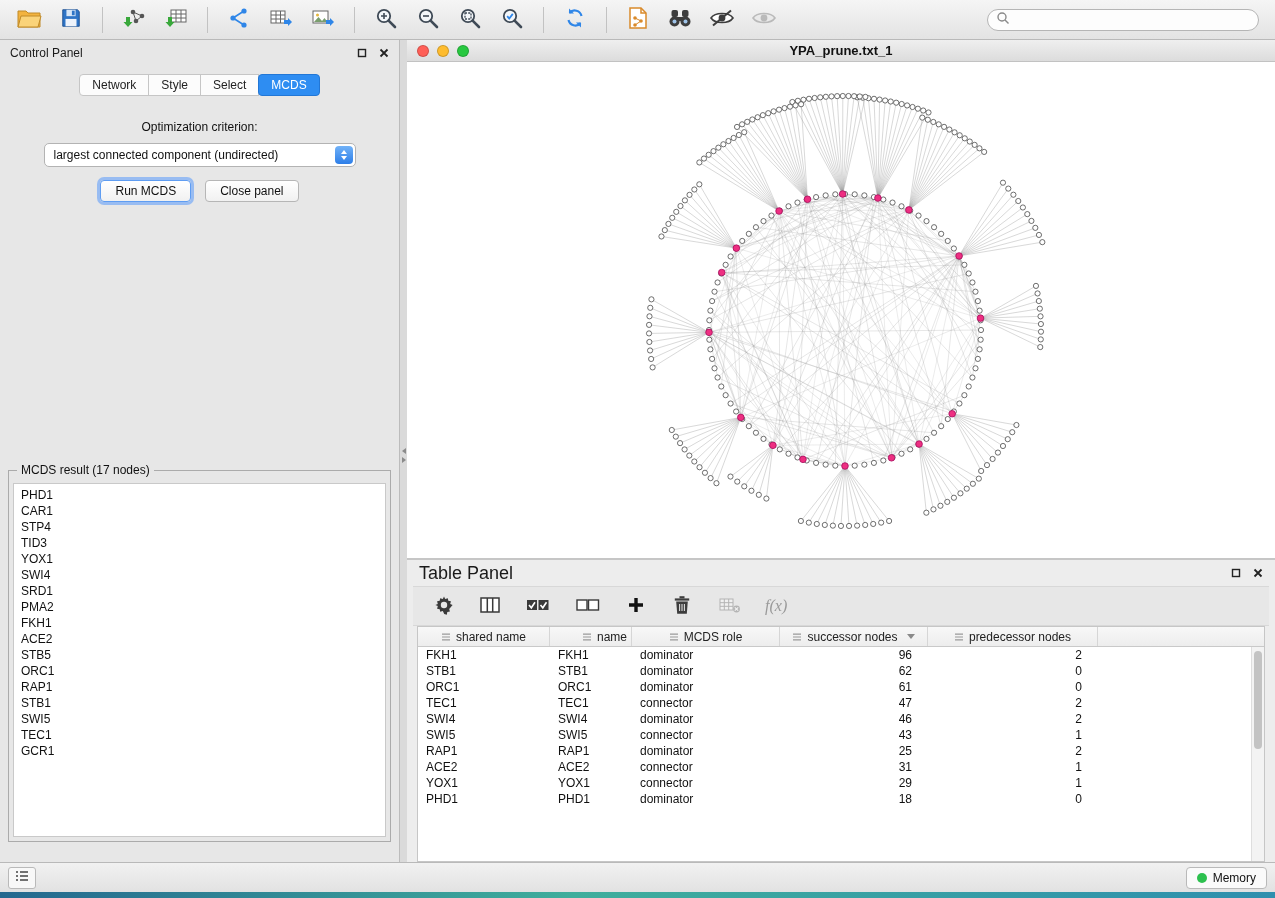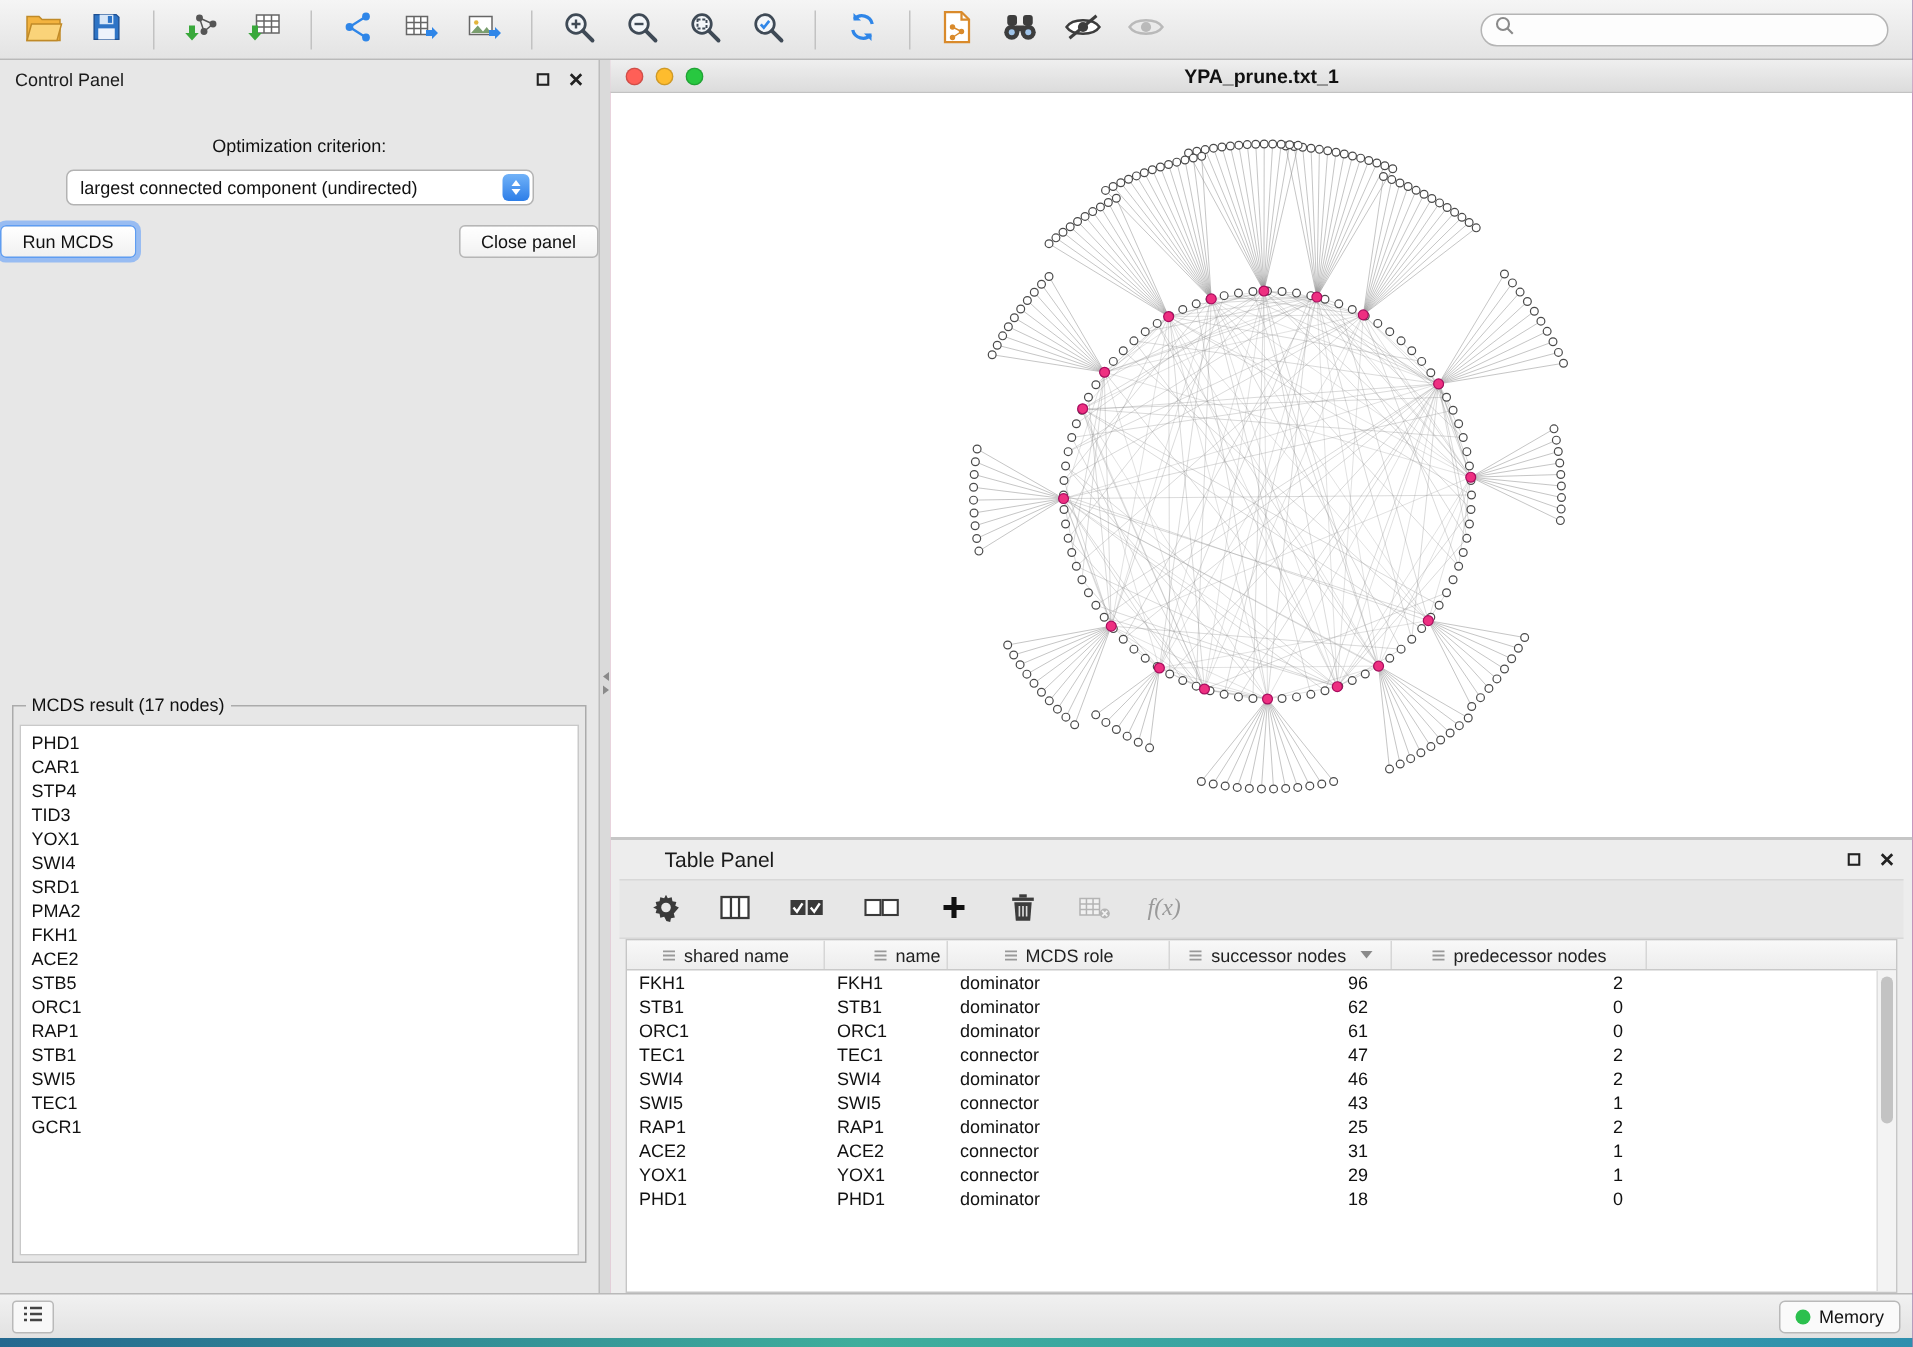--- a/index.html
+++ b/index.html
@@ -28,21 +28,21 @@
   .seg{background:#fcfcfc;border:1px solid #c6c6c6;padding:3px 12px;font-size:12px;color:#222;cursor:default;}
   .seg+.seg{margin-left:-1px;}
   .seg:first-child{border-radius:4px 0 0 4px;}
   .seg:last-child{border-radius:0 4px 4px 0;}
   .seg.active{background:var(--accent);border-color:#2277d6;color:#fff;border-radius:4px;position:relative;z-index:1;}
   .opt-label{text-align:center;margin-top:24px;font-size:12px;color:#111;}
   .dropdown{margin:9px auto 0;width:312px;height:24px;background:#fff;border:1px solid #b3b3b3;border-radius:5px;display:flex;align-items:center;font-size:12px;padding-left:9px;color:#111;}
   .dd-cap{margin-left:auto;width:18px;height:18px;margin-right:2px;border-radius:4px;background:linear-gradient(#71b2f8,#2d7ee8);display:flex;flex-direction:column;align-items:center;justify-content:center;gap:2px;}
   .tri-up{width:0;height:0;border-left:3.5px solid transparent;border-right:3.5px solid transparent;border-bottom:4px solid #fff;}
   .tri-down{width:0;height:0;border-left:3.5px solid transparent;border-right:3.5px solid transparent;border-top:4px solid #fff;}
-  .btn-row{display:flex;justify-content:space-between;gap:14px;margin-top:13px;}
+  .btn-row{display:flex;justify-content:center;gap:14px;margin-top:13px;}
   .btn{font-size:12px;color:#111;padding:3px 14px;background:linear-gradient(#ffffff,#f1f1f1);border:1px solid #b6b6b6;border-radius:4px;}
   .btn.focused{box-shadow:0 0 0 3px rgba(100,160,250,.6);border-color:#5f9df2;}
   .result-box{position:absolute;left:8px;right:8px;top:423px;bottom:20px;border:1px solid #ababab;padding:4px;margin:0;}
   .result-box legend{font-size:12px;padding:0 4px;margin-left:4px;color:#111;}
   .result-list{position:absolute;left:4px;right:4px;top:6px;bottom:4px;background:#fff;border:1px solid #c9c9c9;overflow:hidden;padding:3px 7px;}
   .result-item{font-size:12px;line-height:16px;color:#111;}
 
   
   .divider{width:7px;flex:0 0 7px;background:#dadada;position:relative;}
   .div-handle{position:absolute;top:402px;left:0;width:7px;height:26px;display:flex;flex-direction:column;align-items:center;justify-content:center;gap:3px;}
@@ -54,21 +54,21 @@
   .right-col{flex:1 1 auto;display:flex;flex-direction:column;min-width:0;background:#ec4899;}
   .network-view{height:520px;flex:0 0 520px;display:flex;flex-direction:column;background:#fff;border-bottom:2px solid #c6c6c6;}
   .net-titlebar{height:22px;flex:0 0 22px;background:linear-gradient(#efefef,#dcdcdc);border-bottom:1px solid #c2c2c2;display:flex;align-items:center;position:relative;}
   .traffic{display:flex;gap:8px;margin-left:10px;z-index:1;}
   .light{width:12px;height:12px;border-radius:50%;border:1px solid rgba(0,0,0,.18);}
   .net-title{position:absolute;left:0;right:0;text-align:center;font-size:13px;font-weight:600;color:#111;}
   #net-svg{flex:1 1 auto;width:100%;height:100%;display:block;}
 
   
   .table-panel{flex:1 1 auto;display:flex;flex-direction:column;background:#ededed;min-height:0;}
-  .tp-header{height:26px;flex:0 0 26px;display:flex;align-items:center;padding:0 12px;font-size:14px;color:#1a1a1a;margin-left:24px;}
+  .tp-header{height:26px;flex:0 0 26px;display:flex;align-items:center;padding:0 12px;font-size:18px;color:#1a1a1a;}
   .tp-toolbar{height:40px;flex:0 0 40px;display:flex;align-items:center;gap:20px;padding:0 18px;background:#e7e7e7;border-top:1px solid #d8d8d8;border-bottom:1px solid #d8d8d8;margin:0 6px;}
   .fx{font-family:"Liberation Serif",serif;font-style:italic;font-size:16px;color:#9a9a9a;}
   .table-wrap{flex:1 1 auto;margin:0 10px;background:#fff;border:1px solid #c6c6c6;position:relative;overflow:hidden;}
   .thead{display:flex;height:20px;background:linear-gradient(#f8f8f8,#ededed);border-bottom:1px solid #c9c9c9;font-size:12px;color:#222;}
   .th{display:flex;align-items:center;justify-content:center;gap:5px;border-right:1px solid #d6d6d6;padding:0 4px;overflow:hidden;white-space:nowrap;}
   .th-fill{flex:1;border-right:none;}
   .th-chev{width:0;height:0;border-left:4px solid transparent;border-right:4px solid transparent;border-top:5px solid #8a8a8a;margin-left:4px;}
   .tbody{position:absolute;left:0;right:13px;top:20px;bottom:0;overflow:hidden;}
   .tr{display:flex;height:16px;align-items:center;font-size:12px;color:#111;}
   .td{padding:0 8px;overflow:hidden;white-space:nowrap;}
@@ -239,20 +239,26 @@
                 <rect x="1.5" y="1.5" width="7" height="7" fill="none" stroke="#222" stroke-width="1.4"></rect>
               </svg>
             </button>
           <button class="ph-btn">
               <svg width="10" height="10" viewBox="0 0 10 10">
                 <path d="M1.5 1.5l7 7M8.5 1.5l-7 7" stroke="#222" stroke-width="1.8"></path>
               </svg>
             </button>
         </span>
       </div>
+      <div class="cp-tabs">
+          <div class="seg">Network</div>
+          <div class="seg">Style</div>
+          <div class="seg">Select</div>
+          <div class="seg active">MCDS</div>
+        </div>
       <div class="opt-label">Optimization criterion:</div>
       <div class="dropdown">
         <span>largest connected component (undirected)</span>
         <span class="dd-cap">
             <i class="tri-up"></i>
             <i class="tri-down"></i>
           </span>
       </div>
       <div class="btn-row">
         <button class="btn focused">Run MCDS</button>

